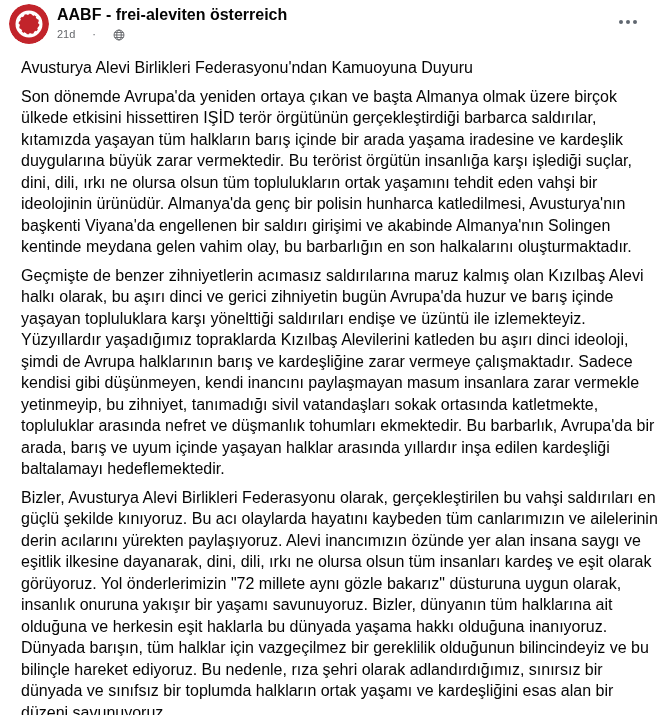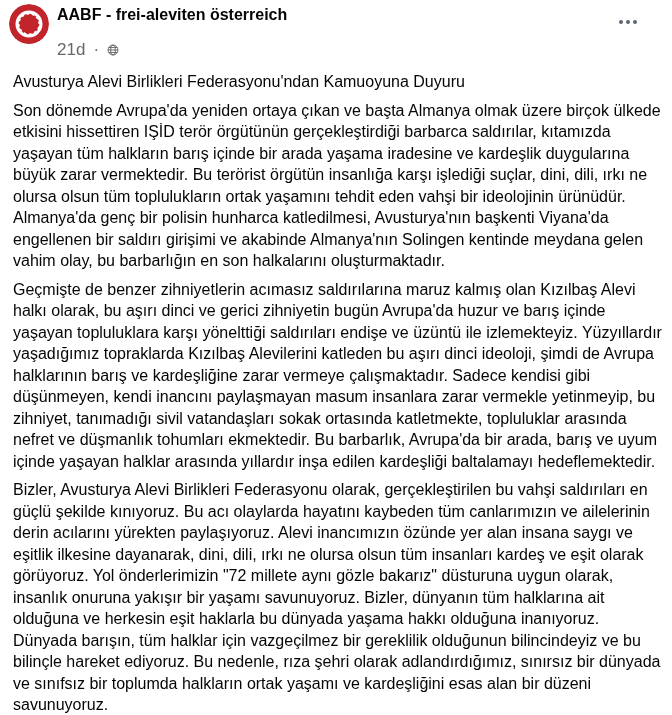--- a/index.html
+++ b/index.html
@@ -39,25 +39,25 @@
     font-size: 16px;
     font-weight: bold;
     line-height: 20px;
     color: #050505;
     cursor: pointer;
     display: inline-block;
   }
   .meta-row {
     display: flex;
     align-items: center;
-    gap: 8px;
-    font-size: 17px;
+    gap: 17px;
+    font-size: 11px;
     line-height: 17px;
     color: #65676b;
-    margin-top: 16px;
+    margin-top: 1px;
   }
   .meta-row .timestamp { cursor: pointer; }
   .meta-row .sep { color: #65676b; }
   .globe { display: inline-block; width: 12px; height: 12px; }
   .globe svg { display: block; }
   .more-btn {
     flex: 0 0 auto;
     width: 32px;
     height: 32px;
     margin-top: 2px;
@@ -75,21 +75,21 @@
     background: #606770;
     display: block;
   }
   .post-text {
     font-size: 16px;
     line-height: 21.5px;
     color: #050505;
     letter-spacing: 0;
   }
   .post-text .para {
-    margin: 0 0 7px 4px;
+    margin: 0 0 7px 12px;
     white-space: pre-line;
   }
   .post-text .para:last-child { margin-bottom: 0; }
 </style>
 </head>
 <body>
 
 <div class="post">
 
   <div class="post-header">

